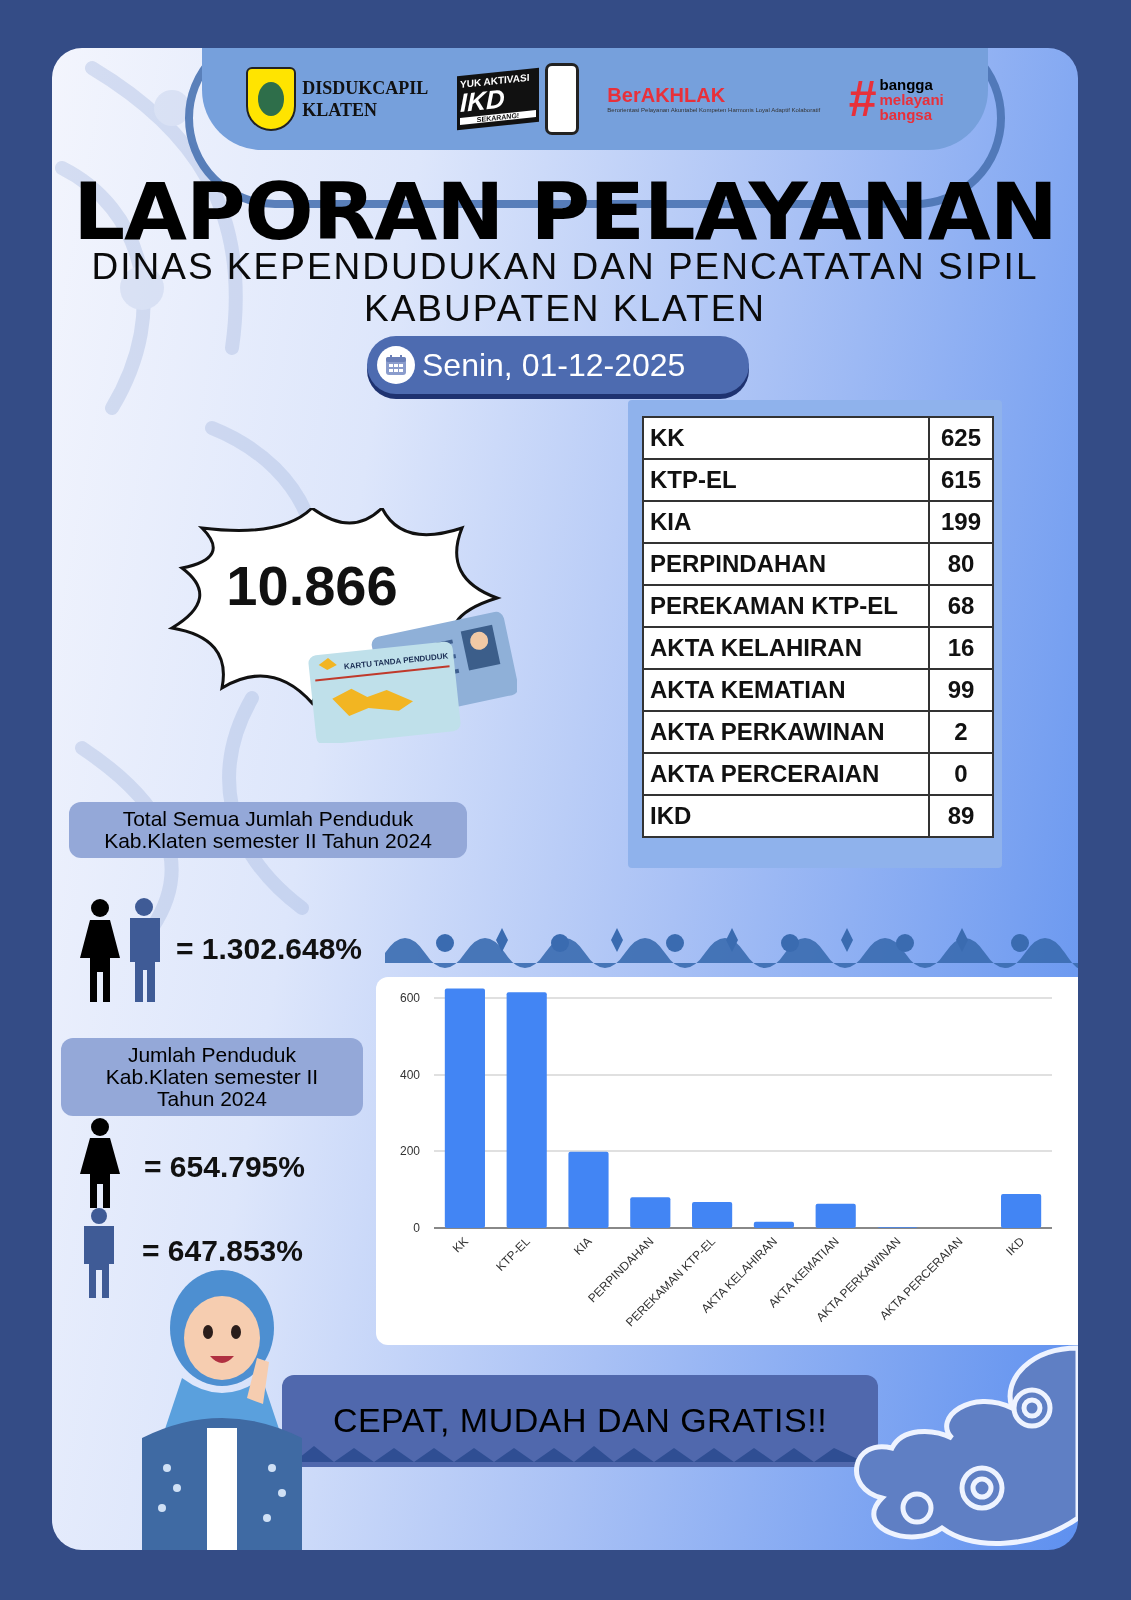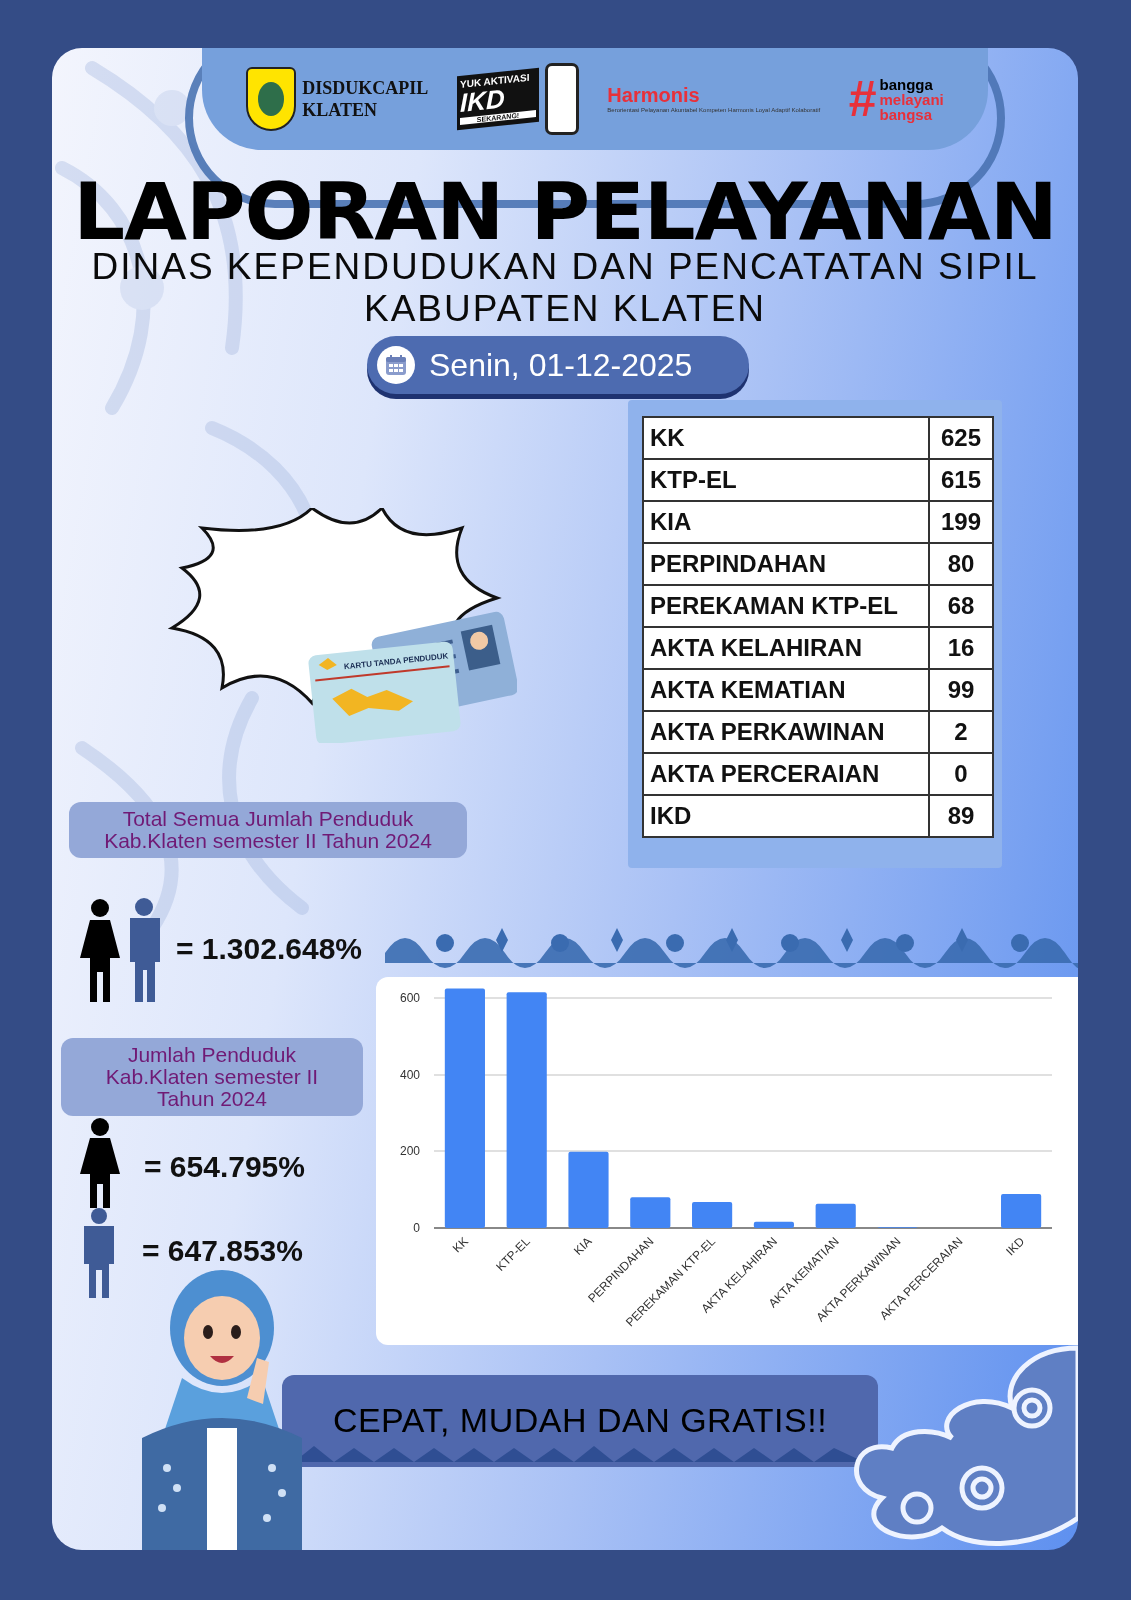--- a/index.html
+++ b/index.html
@@ -40,21 +40,21 @@
   .title {
     position: absolute; left: 0; width: 100%; top: 118px; text-align: center;
     font-family: "DejaVu Sans", sans-serif; font-weight: 900; font-size: 79px; letter-spacing: -1px; color: #000;
     transform: scaleX(1.03);
   }
   .subtitle { position: absolute; left: 0; width: 100%; text-align: center; font-size: 37px; letter-spacing: 2px; color: #0a0a0a; }
 
   .date-pill {
     position: absolute; left: 315px; top: 288px; width: 382px; height: 58px;
     background: #4d6bb0; border-radius: 30px; box-shadow: 0 5px 0 #1e3270;
-    display: flex; align-items: center; padding-left: 10px; gap: 14px; color: #fff;
+    display: flex; align-items: center; padding-left: 10px; gap: 7px; color: #fff;
   }
   .cal-icon { width: 38px; height: 38px; border-radius: 50%; background: #fff; display: flex; align-items: center; justify-content: center; }
   .cal-icon svg { width: 24px; height: 24px; }
   .date-text { font-size: 32px; font-weight: 400; }
 
   .stok-pill {
     position: absolute; left: 77px; top: 384px; width: 378px; height: 90px;
     background: #5069ae; border-radius: 40px; color: #fff; font-weight: 700; font-size: 24px;
     display: flex; align-items: center; justify-content: center;
   }
@@ -63,21 +63,21 @@
   .ktp-cards { position: absolute; left: 255px; top: 555px; width: 210px; height: 140px; }
 
   .stats-frame { position: absolute; left: 576px; top: 352px; width: 374px; height: 468px; background: #8fb2ec; border-radius: 4px; }
   .stats-table {
     position: absolute; left: 590px; top: 368px; width: 352px; border-collapse: collapse; background: #fff;
     border: 2px solid #222; font-weight: 700; font-size: 24px; color: #111;
   }
   .stats-table td { border: 2px solid #333; height: 42px; padding: 2px 6px; }
   .stats-table td.val { text-align: center; width: 64px; }
 
-  .pop-label { position: absolute; background: #94a8d8; border-radius: 12px; text-align: center; color: #701a75; font-size: 21px; line-height: 1.05; padding: 6px 10px; }
+  .pop-label { position: absolute; background: #94a8d8; border-radius: 12px; text-align: center; color: #000000; font-size: 21px; line-height: 1.05; padding: 6px 10px; }
   .pop-value { position: absolute; font-weight: 700; font-size: 30px; color: #111; }
   .person { position: absolute; }
 
   .ornament-strip { position: absolute; left: 333px; top: 875px; width: 693px; height: 52px; }
 
   .chart-box { position: absolute; left: 324px; top: 929px; width: 804px; height: 368px; background: #fff; border-radius: 12px; }
   .chart-svg { position: absolute; left: 0; top: 0; }
 
   .slogan {
     position: absolute; left: 230px; top: 1327px; width: 596px; height: 92px; background: #5068ad; border-radius: 12px;
@@ -120,21 +120,21 @@
     </div>
     <div style="display:flex;align-items:center;gap:6px">
       <div class="ikd">
         <div>YUK AKTIVASI</div>
         <div class="big">IKD</div>
         <div class="bottom">SEKARANG!</div>
       </div>
       <div class="phone"></div>
     </div>
     <div class="berakhlak">
-      <span>Harmonis</span>
+      <span>BerAKHLAK</span>
       <small>Berorientasi Pelayanan Akuntabel Kompeten Harmonis Loyal Adaptif Kolaboratif</small>
     </div>
     <div class="bangga">
       <span class="hash">#</span>
       <div class="words">
         <div style="color:#000000">bangga</div>
         <div>melayani</div>
         <div>bangsa</div>
       </div>
     </div>
@@ -160,20 +160,21 @@
             <rect x="15" y="16" width="4" height="3"></rect>
           </g>
         </svg>
     </span>
     <span class="date-text">Senin, 01-12-2025</span>
   </div>
 
   <svg class="burst" viewBox="0 0 340 200">
     <path d="M40 20 Q 70 50 20 60 Q 60 90 10 120 Q 70 130 60 180 Q 110 150 150 195 Q 170 150 230 185 Q 240 140 300 150 Q 270 110 335 90 Q 280 70 300 20 Q 240 40 220 0 Q 190 30 150 0 Q 120 30 40 20 Z" fill="#fff" stroke="#111" stroke-width="3"></path>
   </svg>
+  <div class="stok-number">10.866</div>
   <svg class="ktp-cards" viewBox="0 0 210 140">
     <g transform="rotate(-12 140 60)">
       <rect x="70" y="20" width="135" height="85" rx="8" fill="#8fb0d8"></rect>
       <rect x="160" y="32" width="32" height="40" fill="#3c5e8a"></rect>
       <circle cx="176" cy="45" r="9" fill="#f1c9a5"></circle>
       <g stroke="#3e5f8f" stroke-width="4">
           <line x1="85" y1="40" x2="150" y2="40"></line>
           <line x1="85" y1="55" x2="150" y2="55"></line>
           <line x1="85" y1="70" x2="150" y2="70"></line>
         </g>

